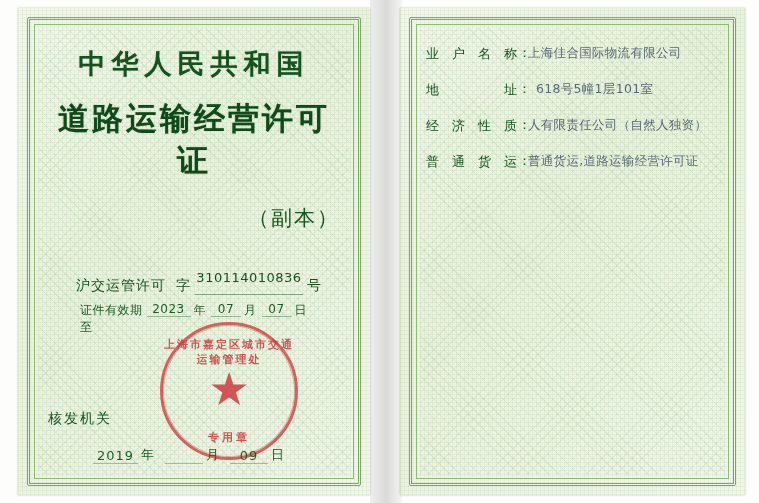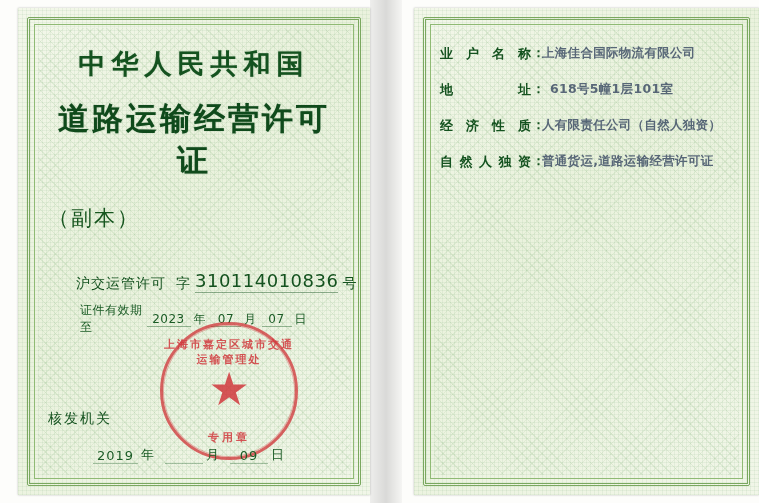--- a/index.html
+++ b/index.html
@@ -34,21 +34,21 @@
     position: absolute;
     top: 8px;
     height: 487px;
     background:
       repeating-linear-gradient(0deg, rgba(120,170,120,0.10) 0px, rgba(120,170,120,0.10) 1px, rgba(255,255,255,0) 1px, rgba(255,255,255,0) 4px),
       repeating-linear-gradient(90deg, rgba(120,170,120,0.10) 0px, rgba(120,170,120,0.10) 1px, rgba(255,255,255,0) 1px, rgba(255,255,255,0) 4px),
       linear-gradient(135deg, #f3f7ea 0%, #eaf2dd 40%, #f1f6e8 100%);
     box-shadow: 0 0 2px rgba(0,0,0,0.25);
   }
   .page.left  { left: 18px;  width: 352px; }
-  .page.right { left: 414px; width: 345px; font-weight: bold; }
+  .page.right { left: 400px; width: 345px; }
 
   .border-outer {
     position: absolute;
     inset: 9px;
     border: 3px double #7aa85f;
     border-radius: 2px;
   }
   .border-inner {
     position: absolute;
     inset: 16px;
@@ -82,55 +82,55 @@
     margin-top: 16px;
     text-align: center;
     font-size: 31px;
     font-weight: bold;
     letter-spacing: 3px;
     color: #0f4a1b;
     text-shadow: 0 0 1px rgba(15,74,27,0.5);
   }
   .title-copy {
     margin-top: 22px;
-    text-align: left;
+    text-align: right;
     font-size: 21px;
     letter-spacing: 2px;
     color: #17561f;
   }
 
   .lic-row {
     position: absolute;
     left: 28px;
     right: 18px;
     top: 236px;
     display: flex;
     align-items: flex-end;
     font-size: 14px;
     color: #14521f;
   }
   .lic-label { letter-spacing: 1px; white-space: nowrap; }
   .lic-number {
     flex: 1;
     text-align: center;
-    font-size: 18px;
+    font-size: 13px;
     letter-spacing: 0.5px;
     border-bottom: 1px solid rgba(20,82,31,0.45);
     margin: 0 4px;
-    padding-bottom: 1px;
+    padding-bottom: 9px;
   }
   .lic-suffix { letter-spacing: 1px; white-space: nowrap; }
 
   .valid-row {
     position: absolute;
     left: 32px;
     right: 30px;
     top: 268px;
     display: flex;
-    align-items: center;
+    align-items: flex-start;
     font-size: 12px;
     color: #1b5c26;
     letter-spacing: 0.5px;
   }
   .valid-row .v-val {
     border-bottom: 1px solid rgba(27,92,38,0.4);
     padding: 0 5px;
     margin: 0 2px;
     min-width: 34px;
     text-align: center;
@@ -312,21 +312,21 @@
         </span>
       </div>
 
       <div class="field">
         <span class="f-label">经济性质</span>
         <span class="f-colon">：</span>
         <span class="f-value">人有限责任公司（自然人独资）</span>
       </div>
 
       <div class="field">
-        <span class="f-label">自然人独资</span>
+        <span class="f-label">普通货运</span>
         <span class="f-colon">：</span>
         <span class="f-value">普通货运,道路运输经营许可证</span>
       </div>
     </div>
   </div>
 
   <div class="fold"></div>
 </div>
 
 </body></html>

